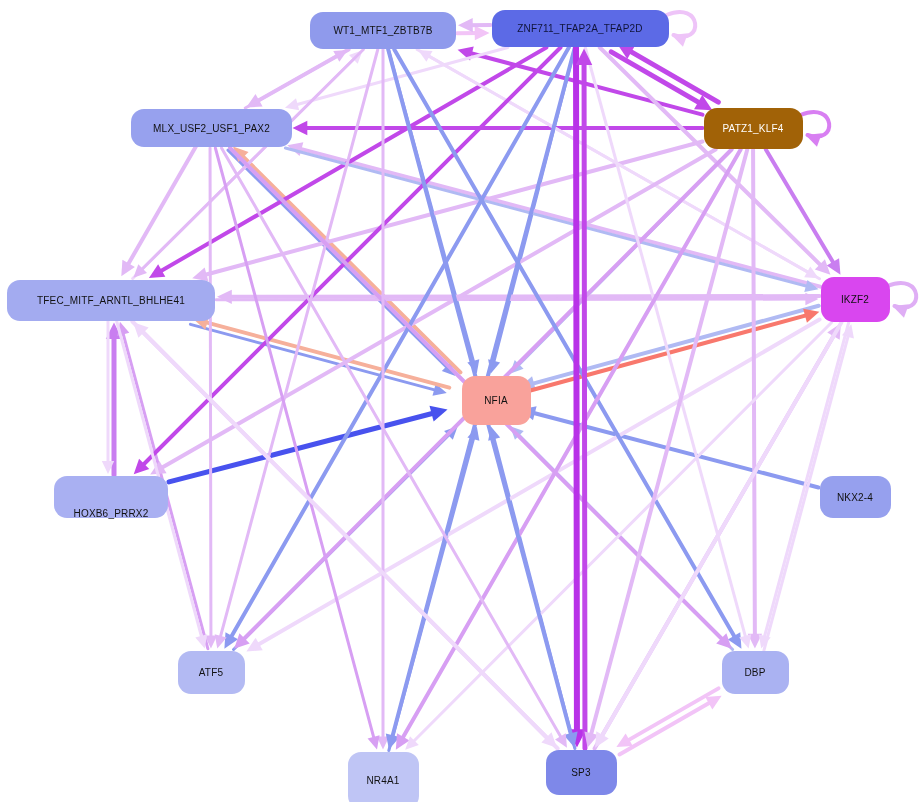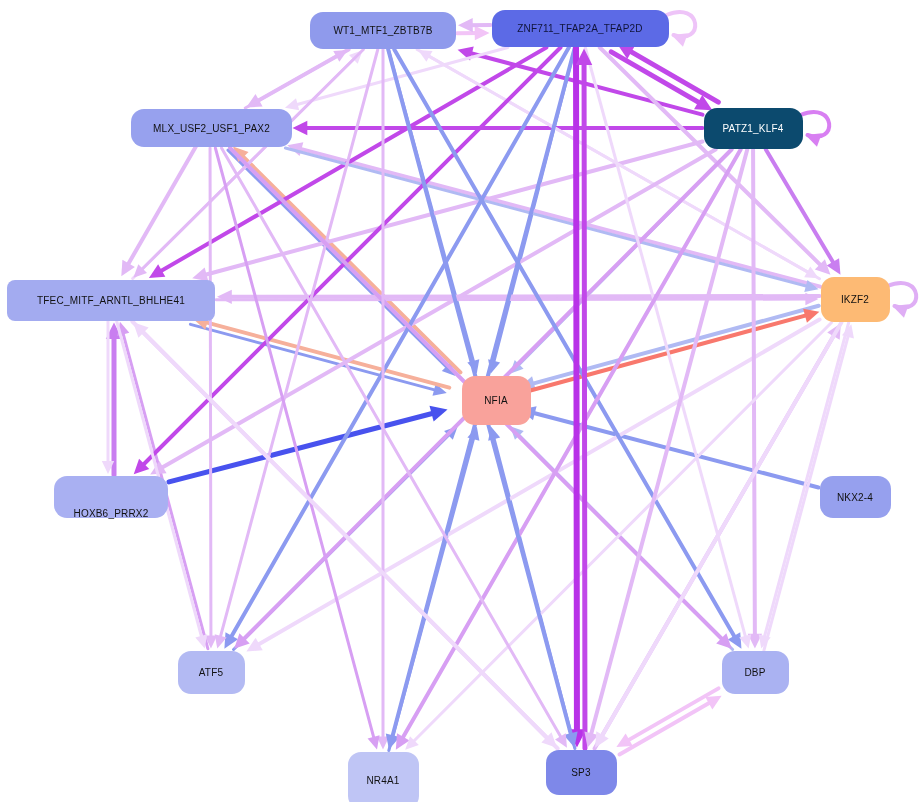--- a/index.html
+++ b/index.html
@@ -179,27 +179,27 @@
   <div id="node-layer">
       <div class="gnode" style="left: 310px; top: 11.5px; width: 146px; height: 37px; background: rgb(143, 154, 236);">
         <span style="color: rgb(17, 17, 17);">WT1_MTF1_ZBTB7B</span>
       </div>
       <div class="gnode" style="left: 491.5px; top: 9.5px; width: 177px; height: 37px; background: rgb(92, 106, 230);">
         <span style="color: rgb(16, 20, 58);">ZNF711_TFAP2A_TFAP2D</span>
       </div>
       <div class="gnode" style="left: 131px; top: 109px; width: 161px; height: 38px; background: rgb(151, 161, 238);">
         <span style="color: rgb(17, 17, 17);">MLX_USF2_USF1_PAX2</span>
       </div>
-      <div class="gnode" style="left: 703.5px; top: 107.5px; width: 99px; height: 41px; background: #0c4a6e;">
+      <div class="gnode" style="left: 703.5px; top: 107.5px; width: 99px; height: 41px; background: #a16207;">
         <span style="color: rgb(255, 255, 255);">PATZ1_KLF4</span>
       </div>
-      <div class="gnode" style="left: 7px; top: 279.5px; width: 208px; height: 41px; background: rgb(163, 171, 240); border-radius: 8px;">
+      <div class="gnode" style="left: 7px; top: 279.5px; width: 208px; height: 41px; background: rgb(163, 171, 240);">
         <span style="color: rgb(17, 17, 17);">TFEC_MITF_ARNTL_BHLHE41</span>
       </div>
-      <div class="gnode" style="left: 820.5px; top: 276.5px; width: 69px; height: 45px; background: #fdba74;">
+      <div class="gnode" style="left: 820.5px; top: 276.5px; width: 69px; height: 45px; background: #d946ef;">
         <span style="color: rgb(17, 17, 17);">IKZF2</span>
       </div>
       <div class="gnode" style="left: 449.5px; top: 375.5px; width: 69px; height: 49px; background: rgb(249, 162, 155); margin-left: 12px;">
         <span style="color: rgb(17, 17, 17);">NFIA</span>
       </div>
       <div class="gnode" style="left: 54px; top: 476px; width: 114px; height: 42px; background: rgb(169, 176, 242);">
         <span style="color: rgb(17, 17, 17); margin-top: 32px;">HOXB6_PRRX2</span>
       </div>
       <div class="gnode" style="left: 819.5px; top: 476px; width: 71px; height: 42px; background: rgb(150, 160, 238); text-align: center;">
         <span style="color: rgb(17, 17, 17);">NKX2-4</span>

